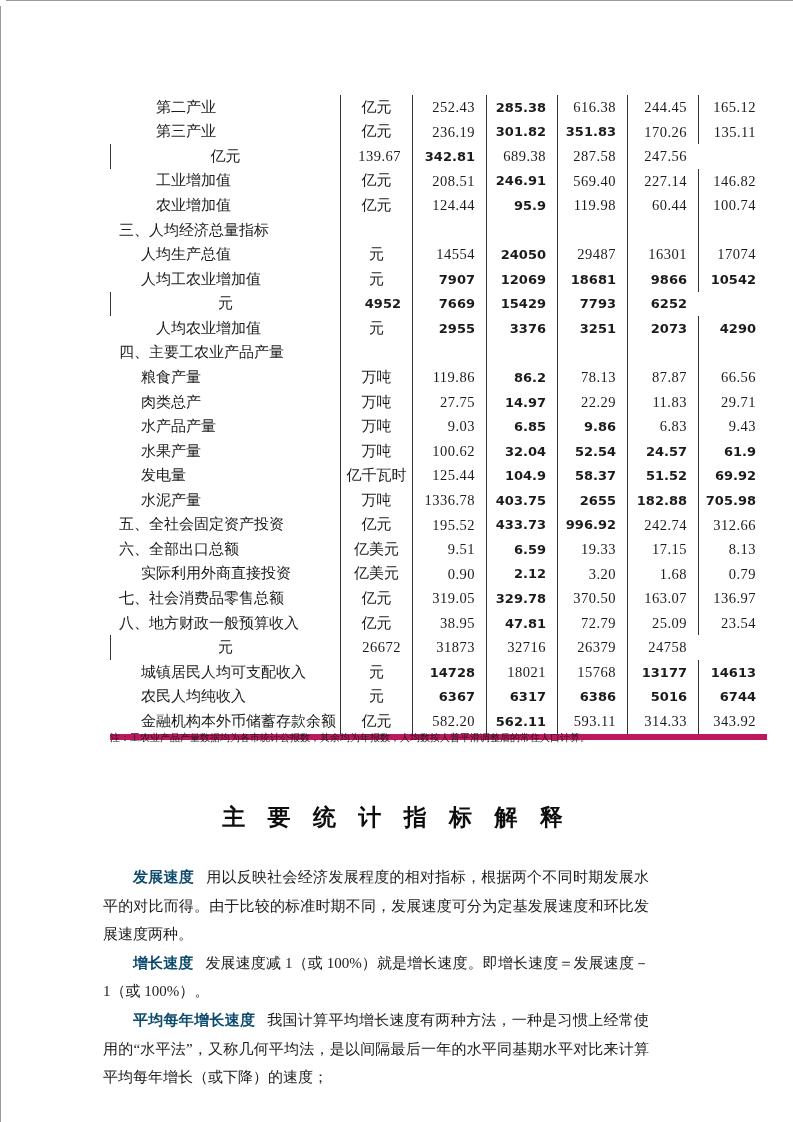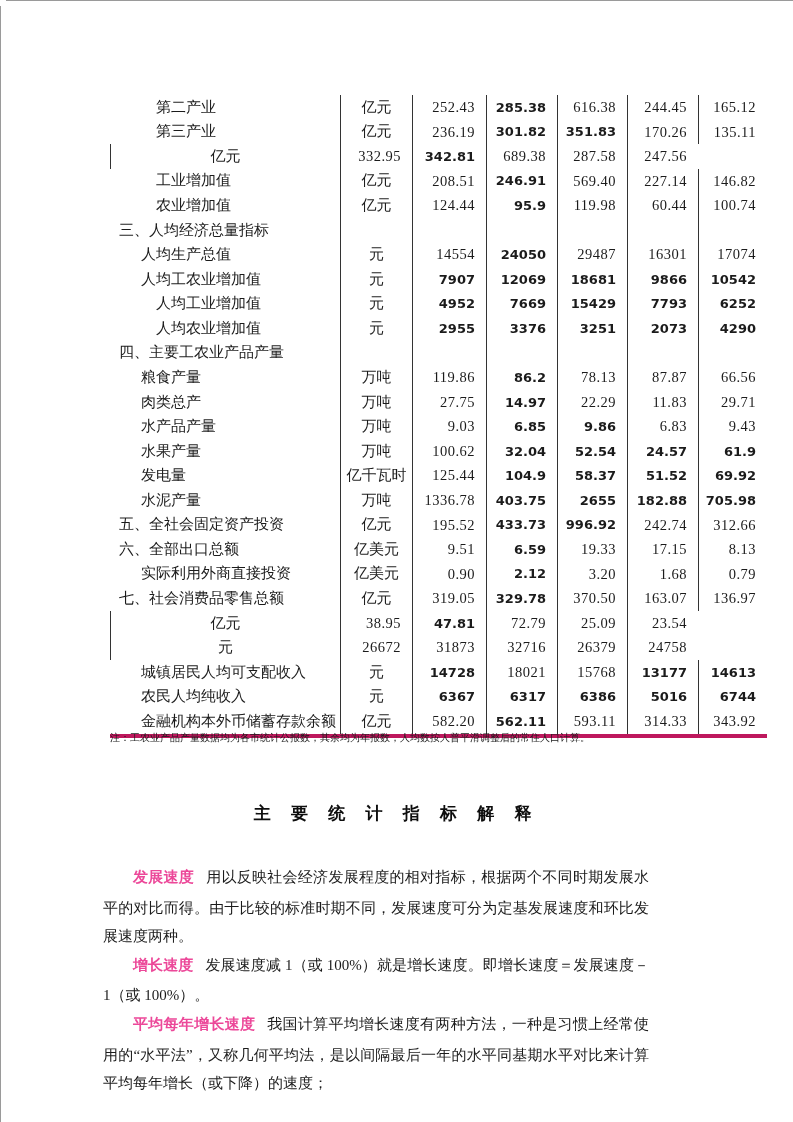--- a/index.html
+++ b/index.html
@@ -7,21 +7,21 @@
     position:relative; width:793px; height:1122px; margin:0 auto;
     background:#ffffff; overflow:hidden;
     font-family:"Liberation Serif", serif; color:#1b1b1b;
   }
   .scan-edge-top{position:absolute;left:6px;top:0;width:787px;height:1px;background:#9a9a9a;}
   .scan-edge-left{position:absolute;left:0;top:6px;width:1px;height:1116px;background:#9a9a9a;}
 
   
   .table{
     position:absolute; left:110px; top:95px; width:657px; height:639px;
-    border-bottom:4px solid #be185d;
+    border-bottom:6px solid #be185d;
   }
   .trow{display:grid; grid-template-columns:230px 72px 74px 71px 70px 71px 69px; height:24.577px;}
   .cell{
     display:flex; align-items:center; font-size:15px; line-height:1;
     white-space:nowrap; overflow:visible;
   }
   .cell.bordered{border-left:1px solid #333;}
   .cell.name{justify-content:flex-start;}
   .cell.name.ind0{padding-left:9px;}
   .cell.name.ind1{padding-left:31px;}
@@ -32,31 +32,31 @@
 
   
   .note{
     position:absolute; left:110px; top:728px; width:640px;
     font-size:10px; line-height:19px; white-space:nowrap;
   }
 
   
   .sec-title{
     position:absolute; left:0; top:802px; width:793px; text-align:center;
-    font-family:Liberation Serif, serif; font-weight:bold;
-    font-size:17px; letter-spacing:8px; color:#0d0d0d;
+    font-family:Liberation Sans, sans-serif; font-weight:bold;
+    font-size:23px; letter-spacing:8px; color:#0d0d0d;
   }
 
   
   .defs{
     position:absolute; left:103px; top:863px; width:546px;
     font-size:15px; line-height:28.6px; text-align:justify;
   }
   .defs p{margin:0; text-indent:2em;}
-  .term{font-family:Liberation Mono, monospace; font-weight:bold; margin-right:12px; color:#ec4899;}
+  .term{font-family:Liberation Serif, serif; font-weight:bold; margin-right:12px; color:#0c4a6e;}
 </style>
 </head>
 <body>
 
 <div class="page">
   <div class="scan-edge-top"></div>
   <div class="scan-edge-left"></div>
 
   <div class="table">
       <div class="trow">
@@ -72,21 +72,21 @@
         <div class="cell name ind2">第三产业</div>
         <div class="cell unit bordered">亿元</div>
         <div class="cell val bordered">236.19</div>
         <div class="cell val bordered sans">301.82</div>
         <div class="cell val bordered sans">351.83</div>
         <div class="cell val bordered">170.26</div>
         <div class="cell val bordered">135.11</div>
       </div>
       <div class="trow">
         <div class="cell unit bordered">亿元</div>
-        <div class="cell val bordered">332.95</div>
+        <div class="cell val bordered">139.67</div>
         <div class="cell val bordered sans">342.81</div>
         <div class="cell val bordered">689.38</div>
         <div class="cell val bordered">287.58</div>
         <div class="cell val bordered">247.56</div>
       </div>
       <div class="trow">
         <div class="cell name ind2">工业增加值</div>
         <div class="cell unit bordered">亿元</div>
         <div class="cell val bordered">208.51</div>
         <div class="cell val bordered sans">246.91</div>
@@ -124,21 +124,20 @@
       <div class="trow">
         <div class="cell name ind1">人均工农业增加值</div>
         <div class="cell unit bordered">元</div>
         <div class="cell val bordered sans">7907</div>
         <div class="cell val bordered sans">12069</div>
         <div class="cell val bordered sans">18681</div>
         <div class="cell val bordered sans">9866</div>
         <div class="cell val bordered sans">10542</div>
       </div>
       <div class="trow">
-        <div class="cell name ind2">人均工业增加值</div>
         <div class="cell unit bordered">元</div>
         <div class="cell val bordered sans">4952</div>
         <div class="cell val bordered sans">7669</div>
         <div class="cell val bordered sans">15429</div>
         <div class="cell val bordered sans">7793</div>
         <div class="cell val bordered sans">6252</div>
       </div>
       <div class="trow">
         <div class="cell name ind2">人均农业增加值</div>
         <div class="cell unit bordered">元</div>
@@ -241,20 +240,21 @@
       <div class="trow">
         <div class="cell name ind0">七、社会消费品零售总额</div>
         <div class="cell unit bordered">亿元</div>
         <div class="cell val bordered">319.05</div>
         <div class="cell val bordered sans">329.78</div>
         <div class="cell val bordered">370.50</div>
         <div class="cell val bordered">163.07</div>
         <div class="cell val bordered">136.97</div>
       </div>
       <div class="trow">
+        <div class="cell name ind0">八、地方财政一般预算收入</div>
         <div class="cell unit bordered">亿元</div>
         <div class="cell val bordered">38.95</div>
         <div class="cell val bordered sans">47.81</div>
         <div class="cell val bordered">72.79</div>
         <div class="cell val bordered">25.09</div>
         <div class="cell val bordered">23.54</div>
       </div>
       <div class="trow">
         <div class="cell unit bordered">元</div>
         <div class="cell val bordered">26672</div>

